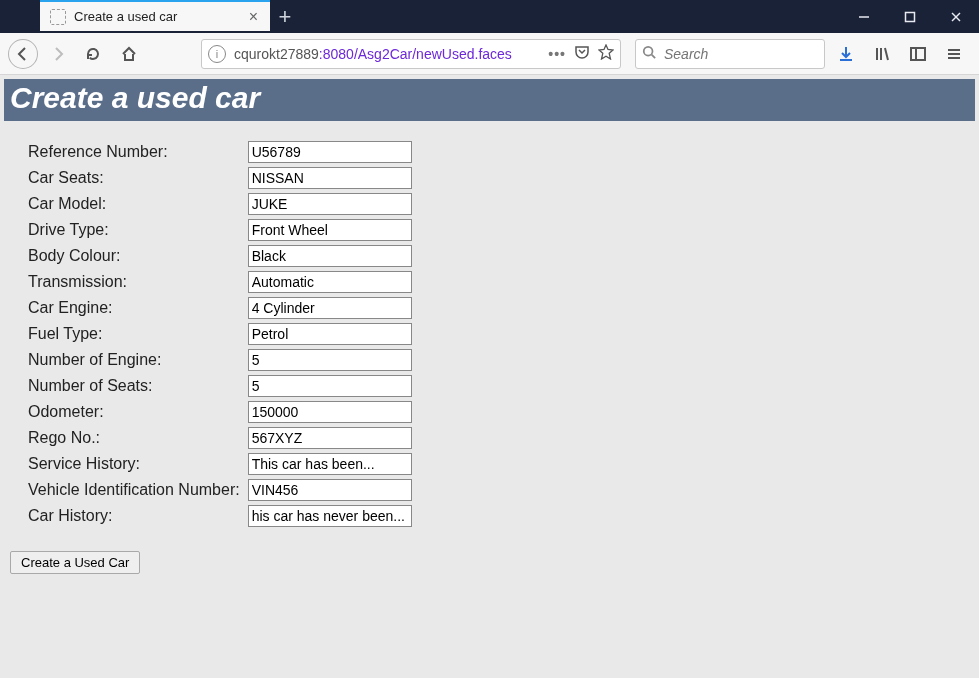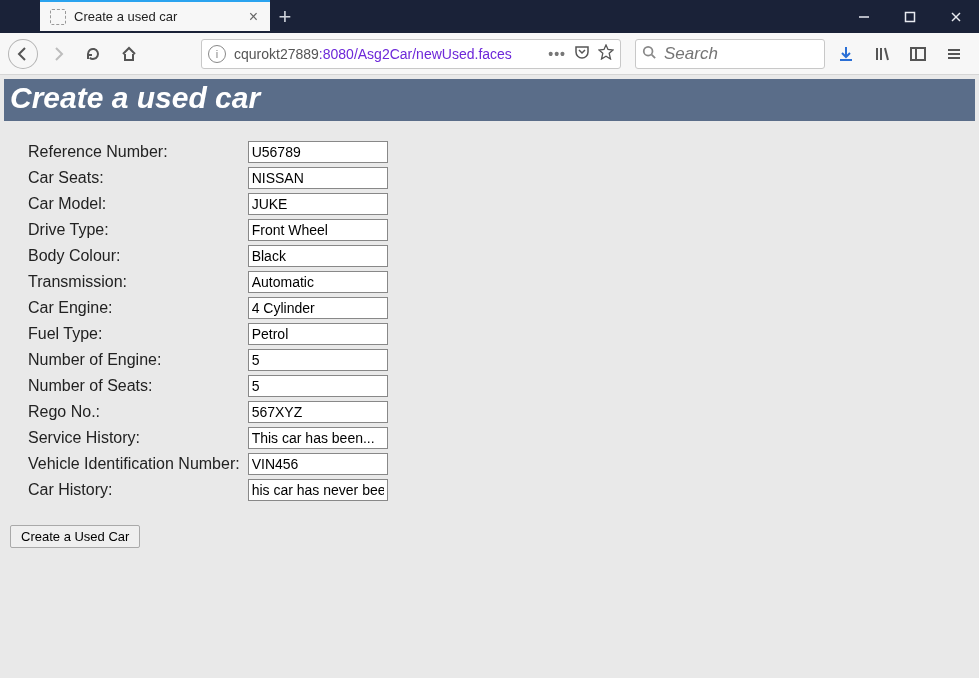--- a/index.html
+++ b/index.html
@@ -118,21 +118,21 @@
     background: #fff;
     border: 1px solid #c8c8c8;
     border-radius: 3px;
     display: flex;
     align-items: center;
     padding: 0 6px;
     margin-left: 6px;
   }
   .searchbar .mag { color: #888; margin-right: 6px; }
   .searchbar input {
-    border: none; outline: none; font-size: 17px; width: 100%;
+    border: none; outline: none; font-size: 14px; width: 100%;
     color: #666; font-style: italic; font-family: inherit;
   }
   .toolbar .right-toolbar { margin-left: auto; display: flex; align-items: center; gap: 2px; }
   .right-toolbar .ticon { width: 34px; height: 32px; display: flex; align-items: center; justify-content: center; color: #555; cursor: default; }
   .right-toolbar .ticon.blue { color: #2a6fd6; }
 
   
   .page {
     background: #e9e9e9;
     height: calc(678px - 33px - 42px);
@@ -155,21 +155,21 @@
   }
   .form-table td {
     padding: 2px 4px 2px 2px;
     font-size: 16px;
     color: #222;
     vertical-align: middle;
     font-family: Verdana, Tahoma, sans-serif;
   }
   .form-table td.label { white-space: nowrap; padding-right: 6px; }
   .form-table input[type="text"] {
-    width: 140px;
+    width: 164px;
     font-size: 14px;
     font-family: Tahoma, Verdana, sans-serif;
     padding: 2px 3px;
     border: 1px solid #888;
     background: #fff;
   }
   .submit-row { margin: 22px 0 0 6px; }
   .submit-row input[type="button"] {
     font-size: 13px;
     padding: 3px 10px;
@@ -335,20 +335,24 @@
     </tr>
     <tr>
       <td class="label">Number of Engine:</td>
       <td><input type="text" value="5" style=""></td>
     </tr>
     <tr>
       <td class="label">Number of Seats:</td>
       <td><input type="text" value="5" style=""></td>
     </tr>
     <tr>
+      <td class="label">Odometer:</td>
+      <td><input type="text" value="150000" style=""></td>
+    </tr>
+    <tr>
       <td class="label">Rego No.:</td>
       <td><input type="text" value="567XYZ" style=""></td>
     </tr>
     <tr>
       <td class="label">Service History:</td>
       <td><input type="text" value="This car has been..." style=""></td>
     </tr>
     <tr>
       <td class="label">Vehicle Identification Number:</td>
       <td><input type="text" value="VIN456" style=""></td>

